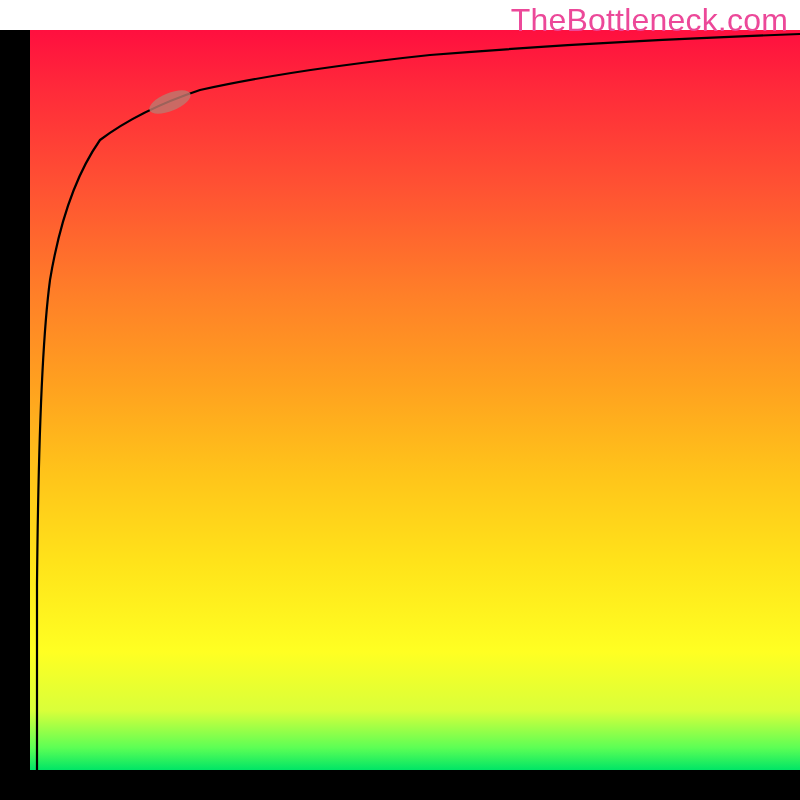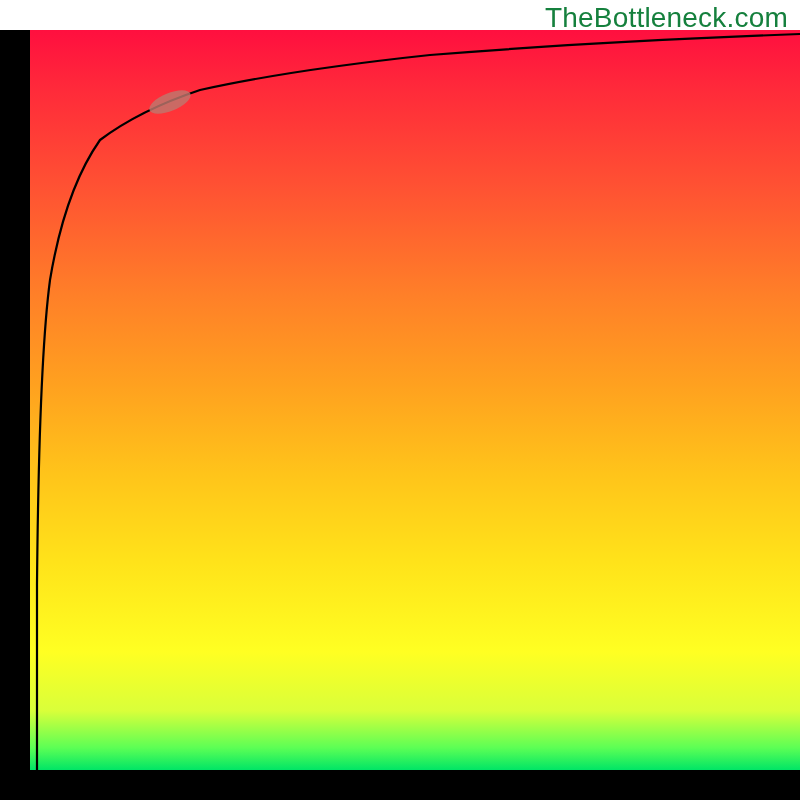--- a/index.html
+++ b/index.html
@@ -13,22 +13,22 @@
   }
   .container {
     position: relative;
     width: 800px;
     height: 800px;
   }
   .watermark {
     position: absolute;
     top: 2px;
     right: 12px;
-    font-size: 28px;
-    color: #15803d;
+    font-size: 32px;
+    color: #ec4899;
     font-weight: 400;
     letter-spacing: 0.2px;
   }
   .plot-area {
     position: absolute;
     left: 30px;
     top: 30px;
     width: 770px;
     height: 740px;
     background: linear-gradient(to bottom,

